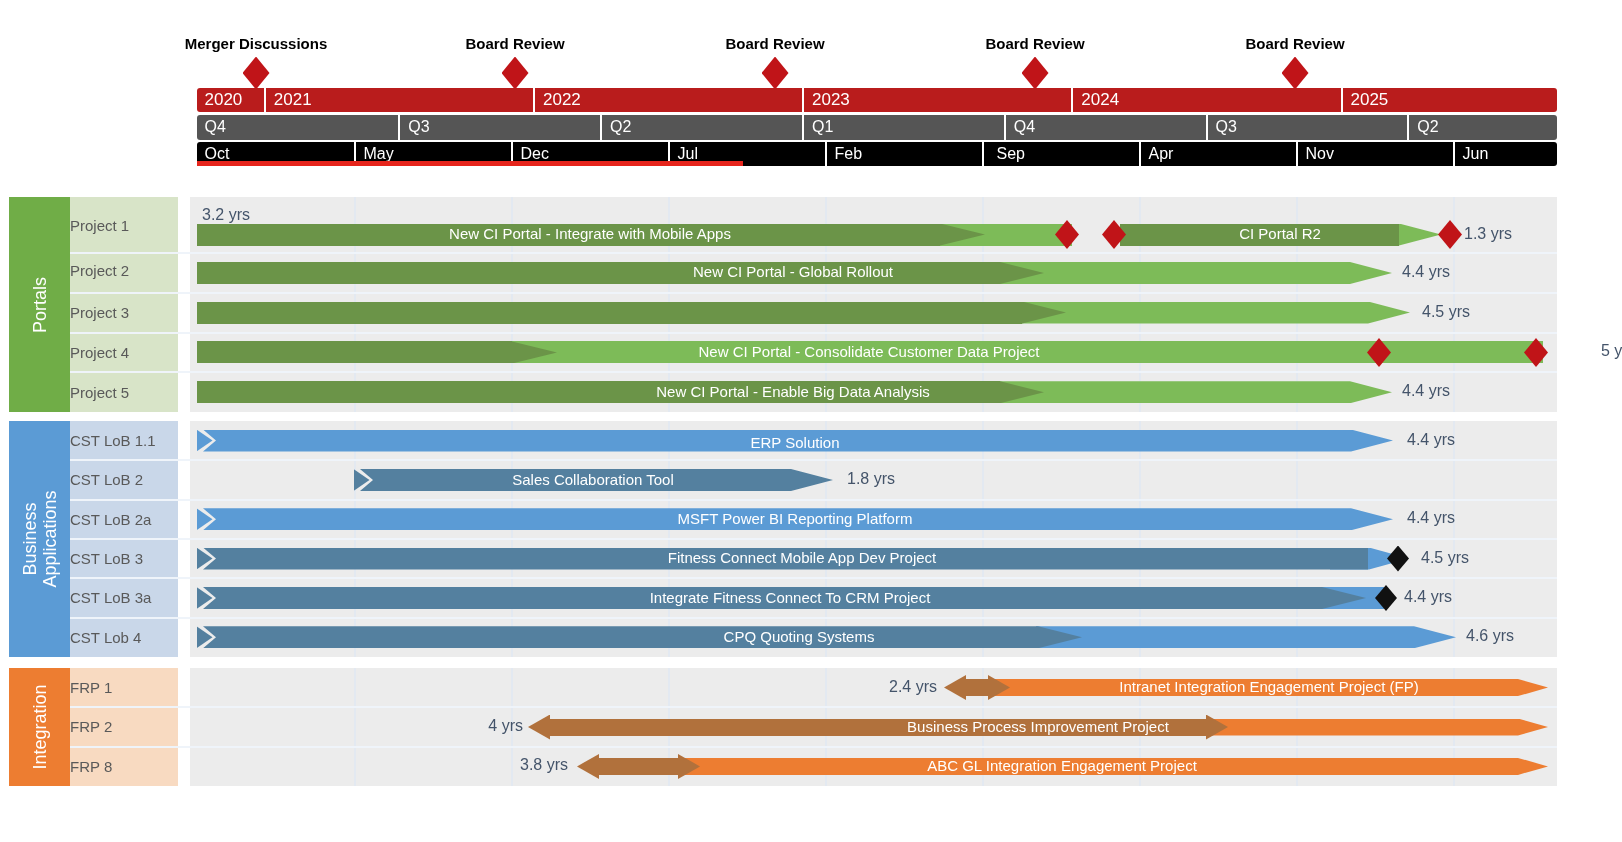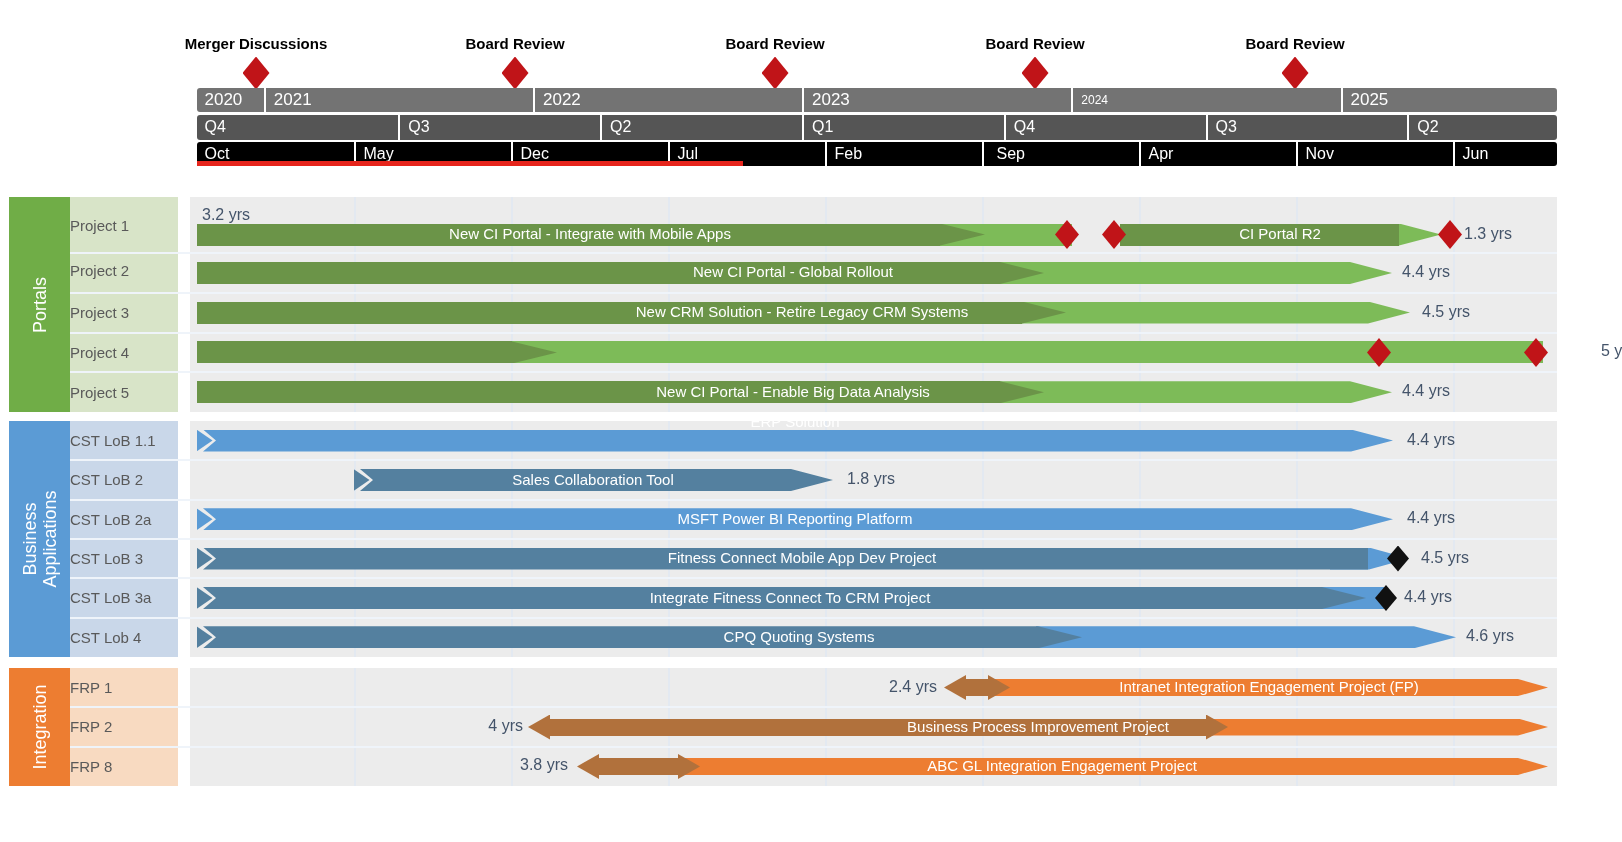--- a/index.html
+++ b/index.html
@@ -36,26 +36,26 @@
     <div class="mslabel" style="left: 256px; top: 35px;">Merger Discussions</div>
     <div class="dia" style="left: 242.5px; top: 56.5px; width: 27px; height: 33px; background: rgb(192, 20, 24);"></div>
     <div class="mslabel" style="left: 515px; top: 35px;">Board Review</div>
     <div class="dia" style="left: 501.5px; top: 56.5px; width: 27px; height: 33px; background: rgb(192, 20, 24);"></div>
     <div class="mslabel" style="left: 775px; top: 35px;">Board Review</div>
     <div class="dia" style="left: 761.5px; top: 56.5px; width: 27px; height: 33px; background: rgb(192, 20, 24);"></div>
     <div class="mslabel" style="left: 1035px; top: 35px;">Board Review</div>
     <div class="dia" style="left: 1021.5px; top: 56.5px; width: 27px; height: 33px; background: rgb(192, 20, 24);"></div>
     <div class="mslabel" style="left: 1295px; top: 35px;">Board Review</div>
     <div class="dia" style="left: 1281.5px; top: 56.5px; width: 27px; height: 33px; background: rgb(192, 20, 24);"></div>
-    <div class="band" style="top: 88px; width: 1360.5px; height: 24px; background: #737373;">
+    <div class="band" style="top: 88px; width: 1360.5px; height: 24px; background: #b91c1c;">
       <div class="bandseg" style="left: 0px; width: 67.3px; font-size: 17px;">2020</div>
       <div class="bandseg divided" style="left: 67.3px; width: 269.2px; font-size: 17px;">2021</div>
       <div class="bandseg divided" style="left: 336.5px; width: 243px; font-size: 17px;">2022</div>
       <div class="bandseg divided" style="left: 605.5px; width: 269.3px; font-size: 17px;">2023</div>
-      <div class="bandseg divided" style="left: 874.8px; width: 269.2px; font-size: 12px;">2024</div>
+      <div class="bandseg divided" style="left: 874.8px; width: 269.2px; font-size: 17px;">2024</div>
       <div class="bandseg divided" style="left: 1144px; width: 216.5px; font-size: 17px;">2025</div>
     </div>
     <div class="band" style="top: 114.5px; width: 1360.5px; height: 25px; background: rgb(85, 85, 85);">
       <div class="bandseg" style="left: 0px; width: 201.8px; font-size: 16px;">Q4</div>
       <div class="bandseg divided" style="left: 201.8px; width: 201.7px; font-size: 16px;">Q3</div>
       <div class="bandseg divided" style="left: 403.5px; width: 202px; font-size: 16px;">Q2</div>
       <div class="bandseg divided" style="left: 605.5px; width: 201.7px; font-size: 16px;">Q1</div>
       <div class="bandseg divided" style="left: 807.2px; width: 201.8px; font-size: 16px;">Q4</div>
       <div class="bandseg divided" style="left: 1009px; width: 201.8px; font-size: 16px;">Q3</div>
       <div class="bandseg divided" style="left: 1210.8px; width: 149.7px; font-size: 16px;">Q2</div>
@@ -107,25 +107,25 @@
     <div class="durtxt" style="top: 206px; left: 202px;">3.2 yrs</div>
     <div class="durtxt" style="top: 224.5px; left: 1464px;">1.3 yrs</div>
     <div class="seg" style="left: 995px; top: 261.9px; width: 397px; height: 22px; background: rgb(125, 187, 88); clip-path: polygon(0px 0px, calc(100% - 42px) 0px, 100% 50%, calc(100% - 42px) 100%, 0px 100%);"></div>
     <div class="seg" style="left: 196.5px; top: 261.9px; width: 803.5px; height: 22px; background: rgb(107, 148, 72);"></div>
     <div class="tri right" style="left: 1000px; top: 261.9px; width: 44px; height: 22px; background: rgb(107, 148, 72);"></div>
     <div class="bartxt" style="top: 263.4px; left: 793px; transform: translateX(-50%);">New CI Portal - Global Rollout</div>
     <div class="durtxt" style="top: 262.9px; left: 1402px;">4.4 yrs</div>
     <div class="seg" style="left: 1020px; top: 301.6px; width: 390px; height: 22px; background: rgb(125, 187, 88); clip-path: polygon(0px 0px, calc(100% - 42px) 0px, 100% 50%, calc(100% - 42px) 100%, 0px 100%);"></div>
     <div class="seg" style="left: 196.5px; top: 301.6px; width: 825.5px; height: 22px; background: rgb(107, 148, 72);"></div>
     <div class="tri right" style="left: 1022px; top: 301.6px; width: 44px; height: 22px; background: rgb(107, 148, 72);"></div>
-    <div class="bartxt" style="top: 303.1px; left: 802px; transform: translateX(-50%);">New CRM Solution - Retire Legacy CRM Systems</div>
     <div class="durtxt" style="top: 302.6px; left: 1422px;">4.5 yrs</div>
     <div class="seg" style="left: 510px; top: 341.4px; width: 1033px; height: 22px; background: rgb(125, 187, 88);"></div>
     <div class="seg" style="left: 196.5px; top: 341.4px; width: 315.5px; height: 22px; background: rgb(107, 148, 72);"></div>
     <div class="tri right" style="left: 512px; top: 341.4px; width: 45px; height: 22px; background: rgb(107, 148, 72);"></div>
+    <div class="bartxt" style="top: 342.9px; left: 869px; transform: translateX(-50%);">New CI Portal - Consolidate Customer Data Project</div>
     <div class="dia" style="left: 1367px; top: 337.9px; width: 24px; height: 29px; background: rgb(192, 20, 24);"></div>
     <div class="dia" style="left: 1524px; top: 337.9px; width: 24px; height: 29px; background: rgb(192, 20, 24);"></div>
     <div class="durtxt" style="top: 342.4px; left: 1553px; margin-left: 48px;">5 yrs</div>
     <div class="seg" style="left: 995px; top: 381.2px; width: 397px; height: 22px; background: rgb(125, 187, 88); clip-path: polygon(0px 0px, calc(100% - 42px) 0px, 100% 50%, calc(100% - 42px) 100%, 0px 100%);"></div>
     <div class="seg" style="left: 196.5px; top: 381.2px; width: 803.5px; height: 22px; background: rgb(107, 148, 72);"></div>
     <div class="tri right" style="left: 1000px; top: 381.2px; width: 44px; height: 22px; background: rgb(107, 148, 72);"></div>
     <div class="bartxt" style="top: 382.7px; left: 793px; transform: translateX(-50%);">New CI Portal - Enable Big Data Analysis</div>
     <div class="durtxt" style="top: 382.2px; left: 1402px;">4.4 yrs</div>
     <div class="secband" style="top: 421px; height: 236px; background: rgb(91, 155, 213);">
       <div class="vtext" style="width: 150px;">Business Applications</div>
@@ -146,21 +146,21 @@
     <div class="rowlabel" style="top: 499.7px; height: 39.3px;">CST LoB 2a</div>
     <div class="rowsep" style="top: 498.7px; width: 1487px;"></div>
     <div class="rowlabel" style="top: 539px; height: 39.3px;">CST LoB 3</div>
     <div class="rowsep" style="top: 538px; width: 1487px;"></div>
     <div class="rowlabel" style="top: 578.3px; height: 39.4px;">CST LoB 3a</div>
     <div class="rowsep" style="top: 577.3px; width: 1487px;"></div>
     <div class="rowlabel" style="top: 617.7px; height: 39.3px;">CST Lob 4</div>
     <div class="rowsep" style="top: 616.7px; width: 1487px;"></div>
     <div class="tri right" style="left: 196.5px; top: 429.6px; width: 16px; height: 22px; background: rgb(91, 155, 213);"></div>
     <div class="seg" style="left: 203px; top: 429.6px; width: 1190px; height: 22px; background: rgb(91, 155, 213); clip-path: polygon(0px 0px, calc(100% - 42px) 0px, 100% 50%, calc(100% - 42px) 100%, 0px 100%, 13px 50%);"></div>
-    <div class="bartxt" style="top: 413px; left: 795px; transform: translateX(-50%);">ERP Solution</div>
+    <div class="bartxt" style="top: 434px; left: 795px; transform: translateX(-50%);">ERP Solution</div>
     <div class="durtxt" style="top: 430.6px; left: 1407px;">4.4 yrs</div>
     <div class="tri right" style="left: 353.5px; top: 469px; width: 16px; height: 22px; background: rgb(84, 128, 159);"></div>
     <div class="seg" style="left: 360px; top: 469px; width: 473px; height: 22px; background: rgb(84, 128, 159); clip-path: polygon(0px 0px, calc(100% - 42px) 0px, 100% 50%, calc(100% - 42px) 100%, 0px 100%, 13px 50%);"></div>
     <div class="bartxt" style="top: 470.5px; left: 593px; transform: translateX(-50%);">Sales Collaboration Tool</div>
     <div class="durtxt" style="top: 470px; left: 847px;">1.8 yrs</div>
     <div class="tri right" style="left: 196.5px; top: 508.3px; width: 16px; height: 22px; background: rgb(91, 155, 213);"></div>
     <div class="seg" style="left: 203px; top: 508.3px; width: 1190px; height: 22px; background: rgb(91, 155, 213); clip-path: polygon(0px 0px, calc(100% - 42px) 0px, 100% 50%, calc(100% - 42px) 100%, 0px 100%, 13px 50%);"></div>
     <div class="bartxt" style="top: 509.8px; left: 795px; transform: translateX(-50%);">MSFT Power BI Reporting Platform</div>
     <div class="durtxt" style="top: 509.3px; left: 1407px;">4.4 yrs</div>
     <div class="seg" style="left: 1330px; top: 547.6px; width: 79px; height: 22px; background: rgb(91, 155, 213); clip-path: polygon(0px 0px, calc(100% - 40px) 0px, 100% 50%, calc(100% - 40px) 100%, 0px 100%);"></div>

